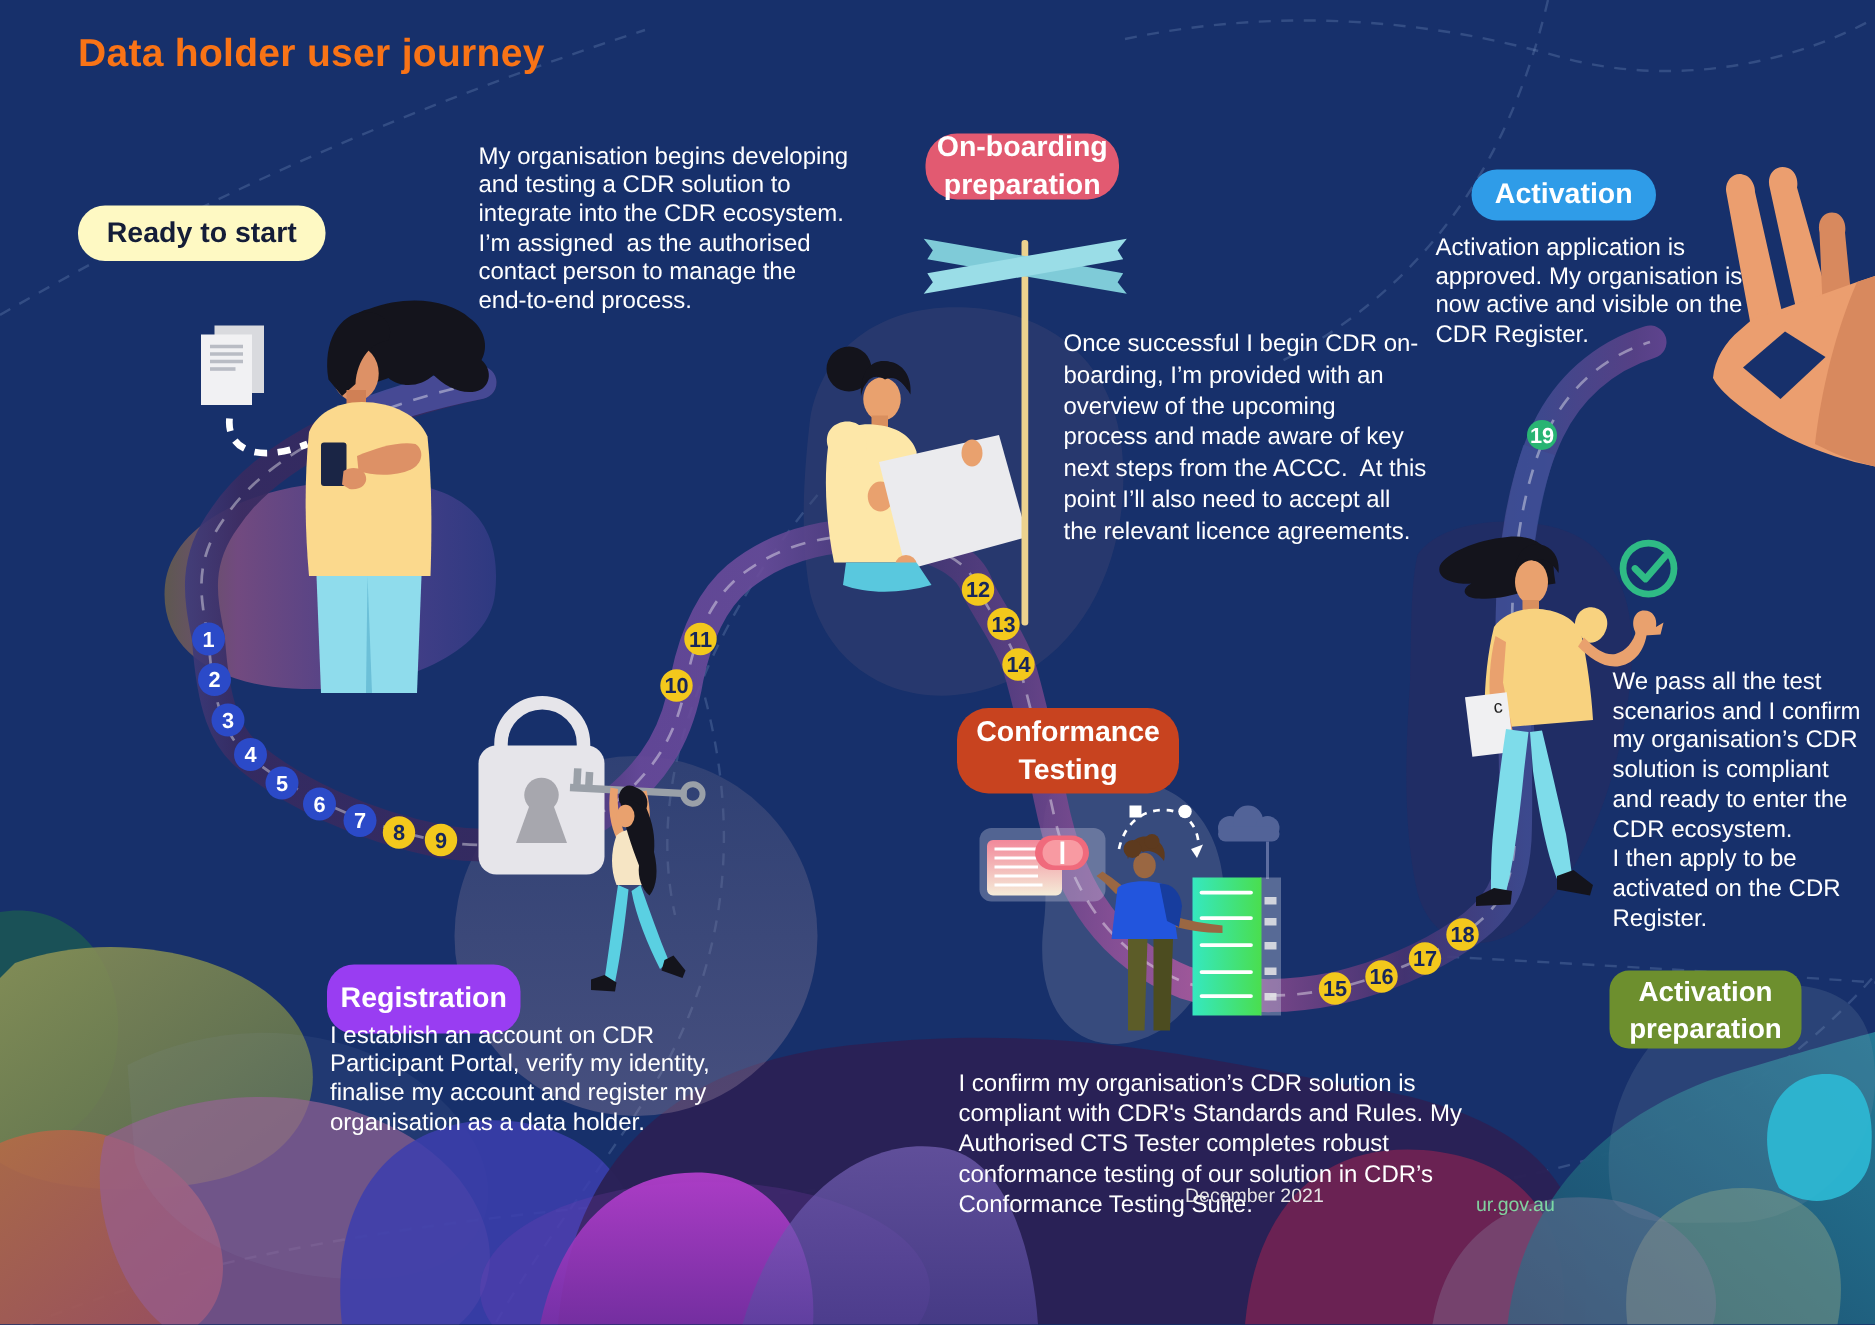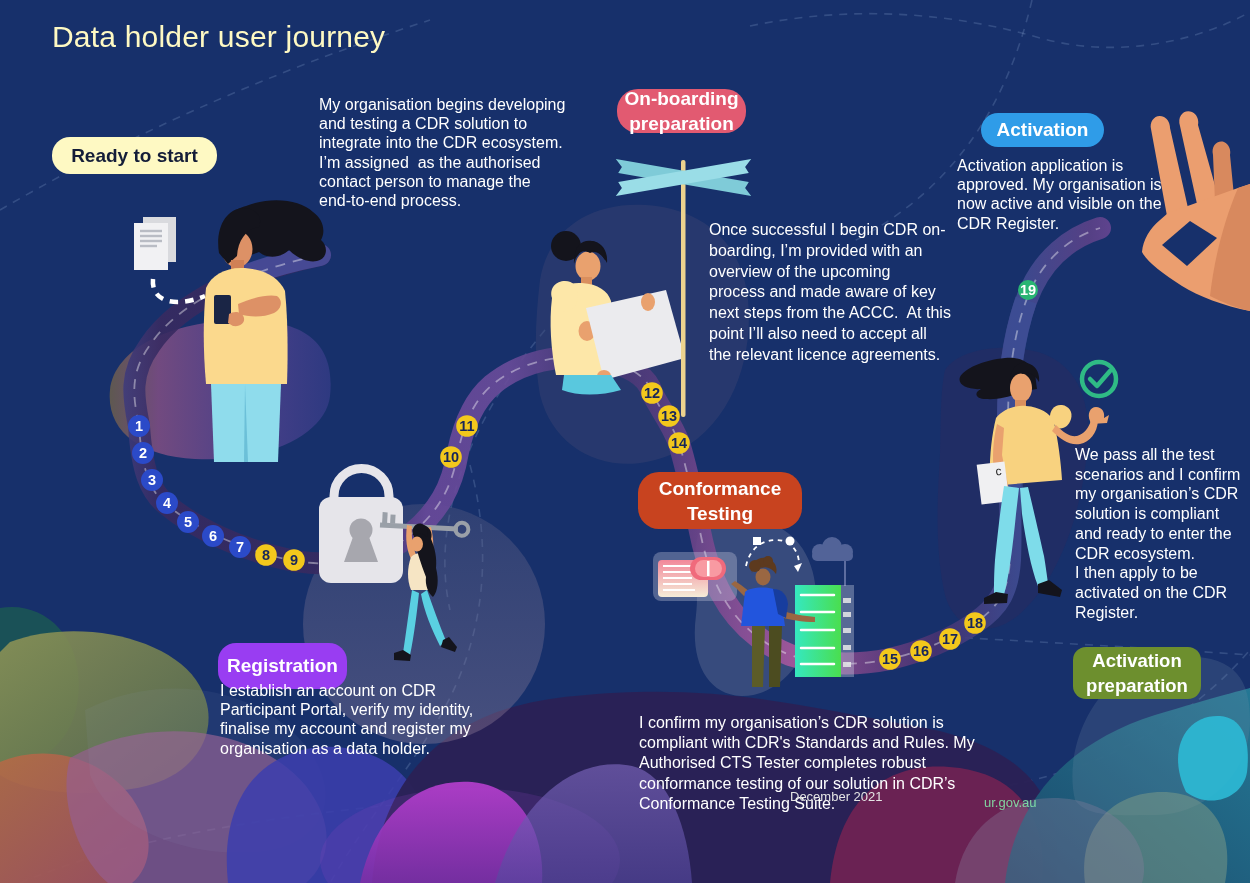--- a/index.html
+++ b/index.html
@@ -1,20 +1,20 @@
 <!DOCTYPE html>
 <html><head>
 <meta charset="utf-8">
 <style>
   html,body{margin:0;padding:0;}
   body{width:1250px;height:883px;overflow:hidden;position:relative;background:#17306b;font-family:"Liberation Sans",sans-serif;}
   #art{position:absolute;left:0;top:0;}
   .txt{position:absolute;color:#fff;font-size:16px;line-height:19.2px;letter-spacing:0px;}
   .pill{position:absolute;display:flex;align-items:center;justify-content:center;text-align:center;color:#fff;font-weight:bold;border-radius:18px;}
-  #title{position:absolute;left:52px;top:20px;color:#fef9c3;font-size:30px;font-weight:normal;letter-spacing:.2px;}
+  #title{position:absolute;left:52px;top:20px;color:#f97316;font-size:26px;font-weight:bold;letter-spacing:.2px;}
 </style>
 </head>
 <body>
 <svg id="art" width="1250" height="883" viewBox="0 0 1250 883">
 <defs>
   <linearGradient id="gLeftBlob" x1="0" y1="0" x2="1" y2="0">
     <stop offset="0" stop-color="#8a7140"></stop>
         <stop offset="0.22" stop-color="#a95a8c"></stop>
     <stop offset="0.62" stop-color="#6a4a9c"></stop>
         <stop offset="1" stop-color="#3c3f8e"></stop>
@@ -318,21 +318,21 @@
         <text x="975" y="628">18</text>
   </g>
 </g>
 </svg>
 
 <div id="title">Data holder user journey</div>
 
 <div class="pill" style="left:52px;top:137px;width:165px;height:37px;background:#fef9c3;color:#141d38;font-size:19px;">Ready to start</div>
 <div class="pill" style="left:218px;top:627px;width:129px;height:46px;background:#993df2;font-size:19px;margin-top:16px;">Registration</div>
 <div class="pill" style="left:617px;top:89px;width:129px;height:44px;background:#e25a71;font-size:19px;line-height:25px;border-radius:21px;">On-boarding<br>preparation</div>
-<div class="pill" style="left:638px;top:472px;width:164px;height:57px;background:#c8431f;font-size:19px;line-height:25px;border-radius:21px;">Conformance<br>Testing</div>
+<div class="pill" style="left:638px;top:472px;width:148px;height:57px;background:#c8431f;font-size:19px;line-height:25px;border-radius:21px;">Conformance<br>Testing</div>
 <div class="pill" style="left:981px;top:113px;width:123px;height:34px;background:#2f9ce8;font-size:19px;">Activation</div>
 <div class="pill" style="left:1073px;top:647px;width:128px;height:52px;background:#6d8f2e;font-size:18.5px;line-height:25px;border-radius:13px;">Activation<br>preparation</div>
 
 <div class="txt" style="left:291px;top:95px;white-space:nowrap;margin-left:28px;">My organisation begins developing<br>and testing a CDR solution to<br>integrate into the CDR ecosystem.<br>I’m assigned&nbsp; as the authorised<br>contact person to manage the<br>end-to-end process.</div>
 <div class="txt" style="left:709px;top:220px;white-space:nowrap;line-height:20.8px;">Once successful I begin CDR on-<br>boarding, I’m provided with an<br>overview of the upcoming<br>process and made aware of key<br>next steps from the ACCC.&nbsp; At this<br>point I’ll also need to accept all<br>the relevant licence agreements.</div>
 <div class="txt" style="left:957px;top:156px;white-space:nowrap;">Activation application is<br>approved. My organisation is<br>now active and visible on the<br>CDR Register.</div>
 <div class="txt" style="left:1075px;top:445px;white-space:nowrap;line-height:19.7px;">We pass all the test<br>scenarios and I confirm<br>my organisation’s CDR<br>solution is compliant<br>and ready to enter the<br>CDR ecosystem.<br>I then apply to be<br>activated on the CDR<br>Register.</div>
 <div class="txt" style="left:220px;top:681px;white-space:nowrap;">I establish an account on CDR<br>Participant Portal, verify my identity,<br>finalise my account and register my<br>organisation as a data holder.</div>
 <div class="txt" style="left:639px;top:713px;white-space:nowrap;line-height:20.2px;">I confirm my organisation’s CDR solution is<br>compliant with CDR's Standards and Rules. My<br>Authorised CTS Tester completes robust<br>conformance testing of our solution in CDR’s<br>Conformance Testing Suite.</div>
 <div class="txt" style="left:790px;top:787px;width:200px;color:#e5e5e5;font-size:13px;">December 2021</div>

